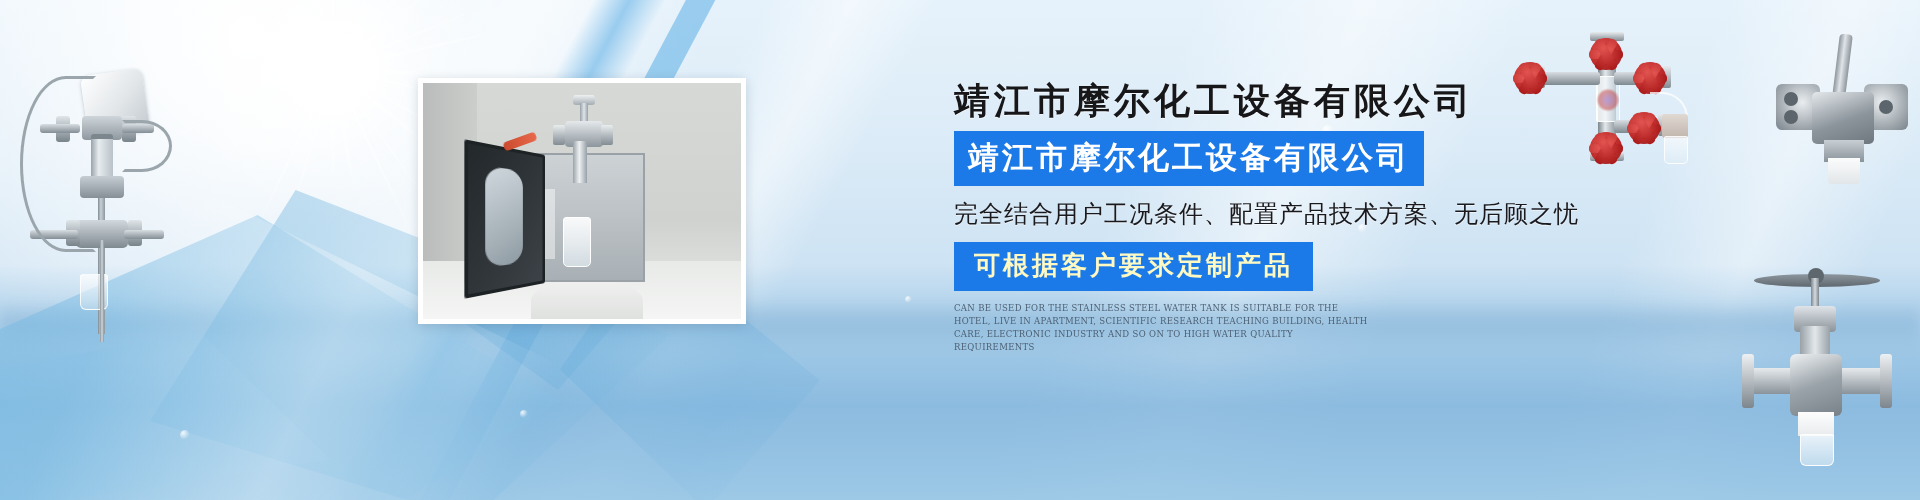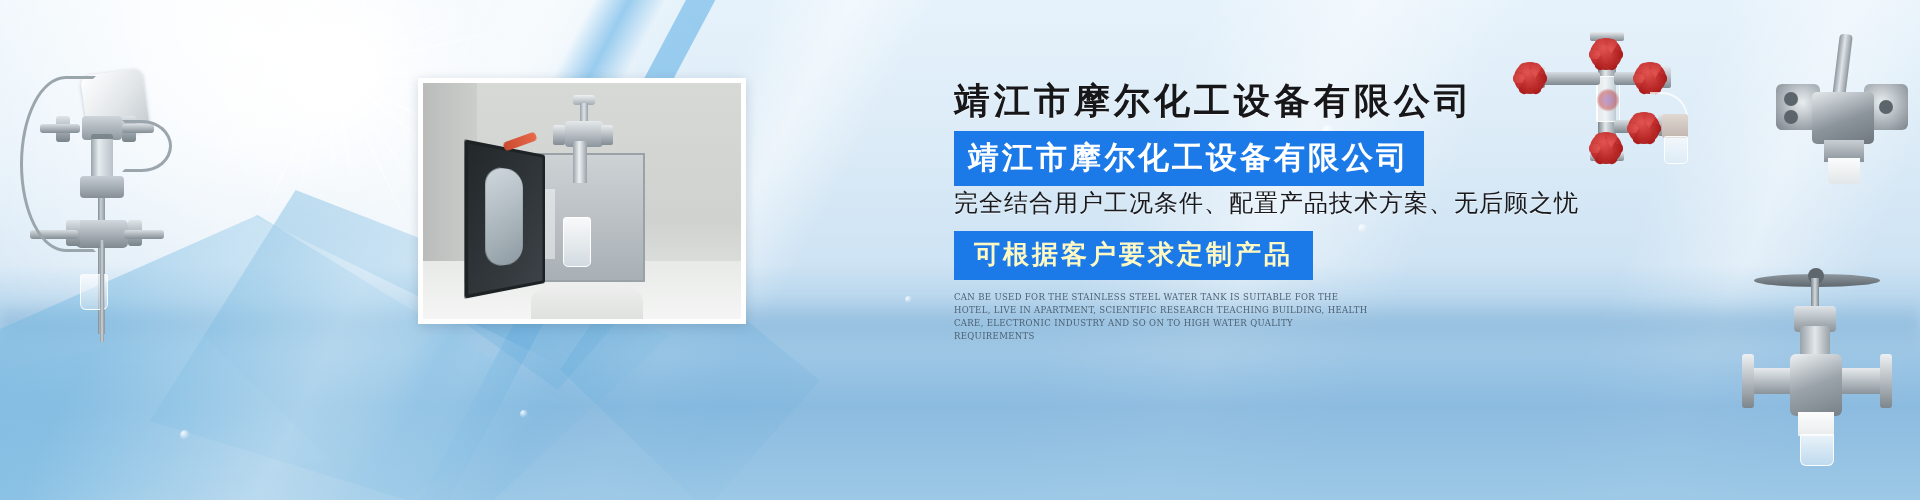--- a/index.html
+++ b/index.html
@@ -216,21 +216,21 @@
     text-shadow:0 1px 0 rgba(255,255,255,.6);
   }
   .headline-bar{
     display:inline-block;margin-top:9px;
     background:#1b7ae8;color:#ffffff;
     font-family:"DejaVu Sans","Liberation Sans",sans-serif;
     font-size:31px;font-weight:bold;letter-spacing:3px;
     padding:6px 14px 7px 14px;white-space:nowrap;
   }
   .subline{
-    margin-top:1px;
+    margin-top:12px;
     font-family:"DejaVu Sans","Liberation Sans",sans-serif;
     font-size:24px;color:#1a1a1e;letter-spacing:1px;white-space:nowrap;
     text-shadow:0 1px 0 rgba(255,255,255,.55);
   }
   .custom-bar{
     display:inline-block;margin-top:12px;
     background:#1b7ae8;color:#fef9c3;
     font-family:"DejaVu Sans","Liberation Sans",sans-serif;
     font-size:26px;font-weight:bold;letter-spacing:3px;
     padding:6px 20px 8px 20px;white-space:nowrap;

